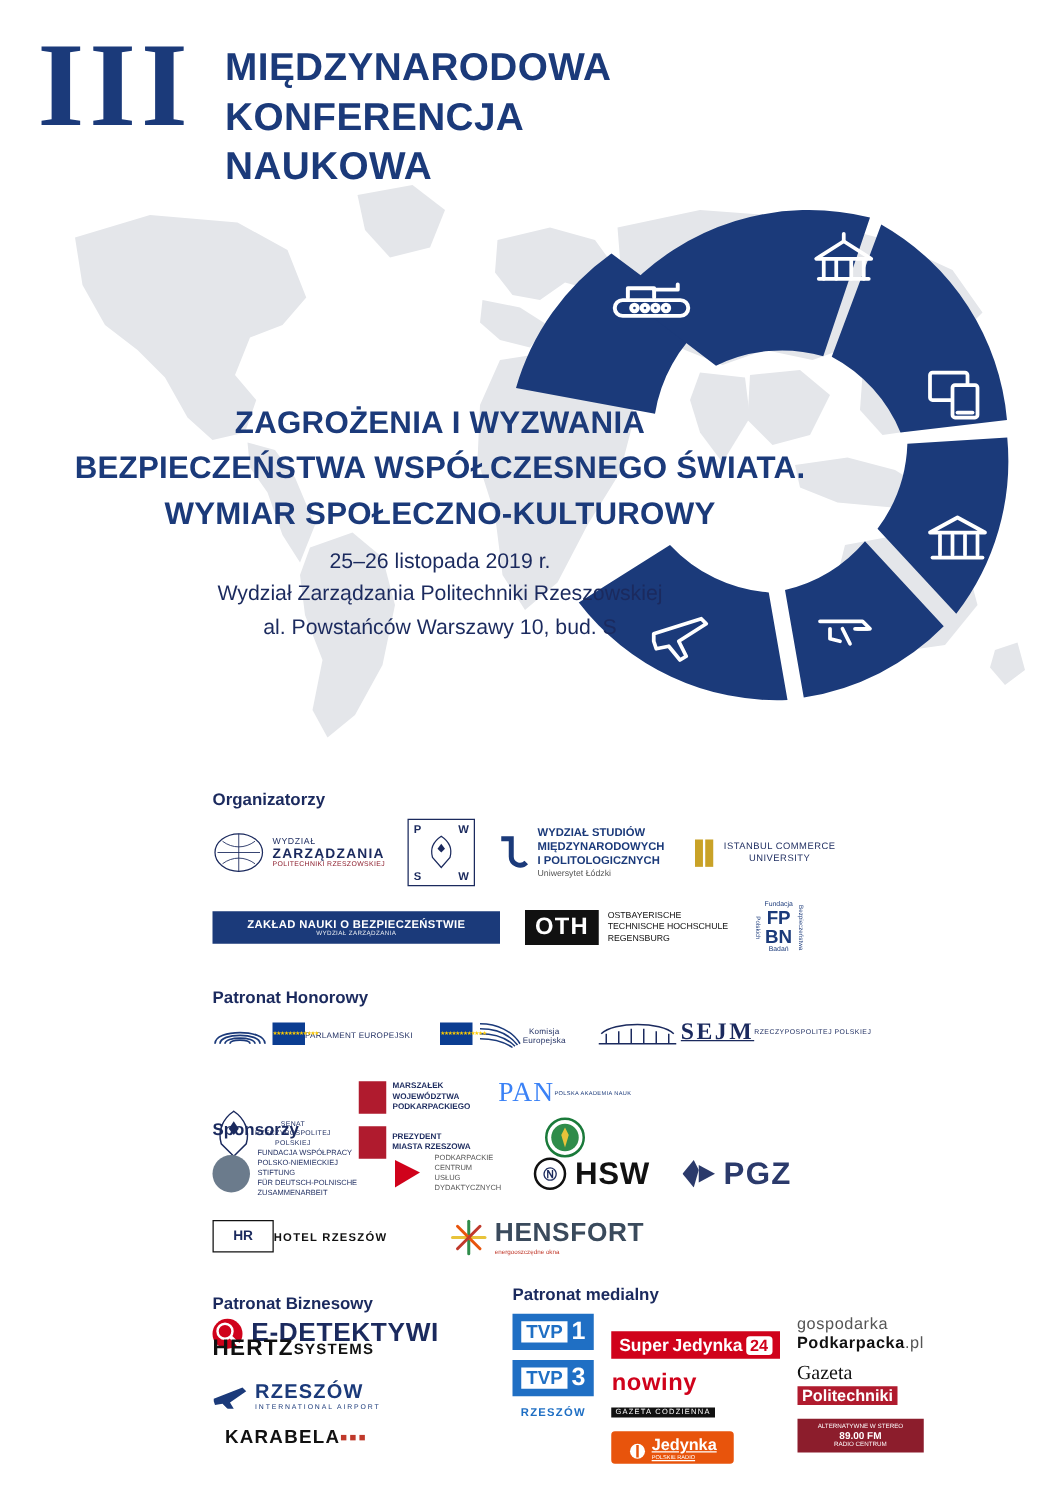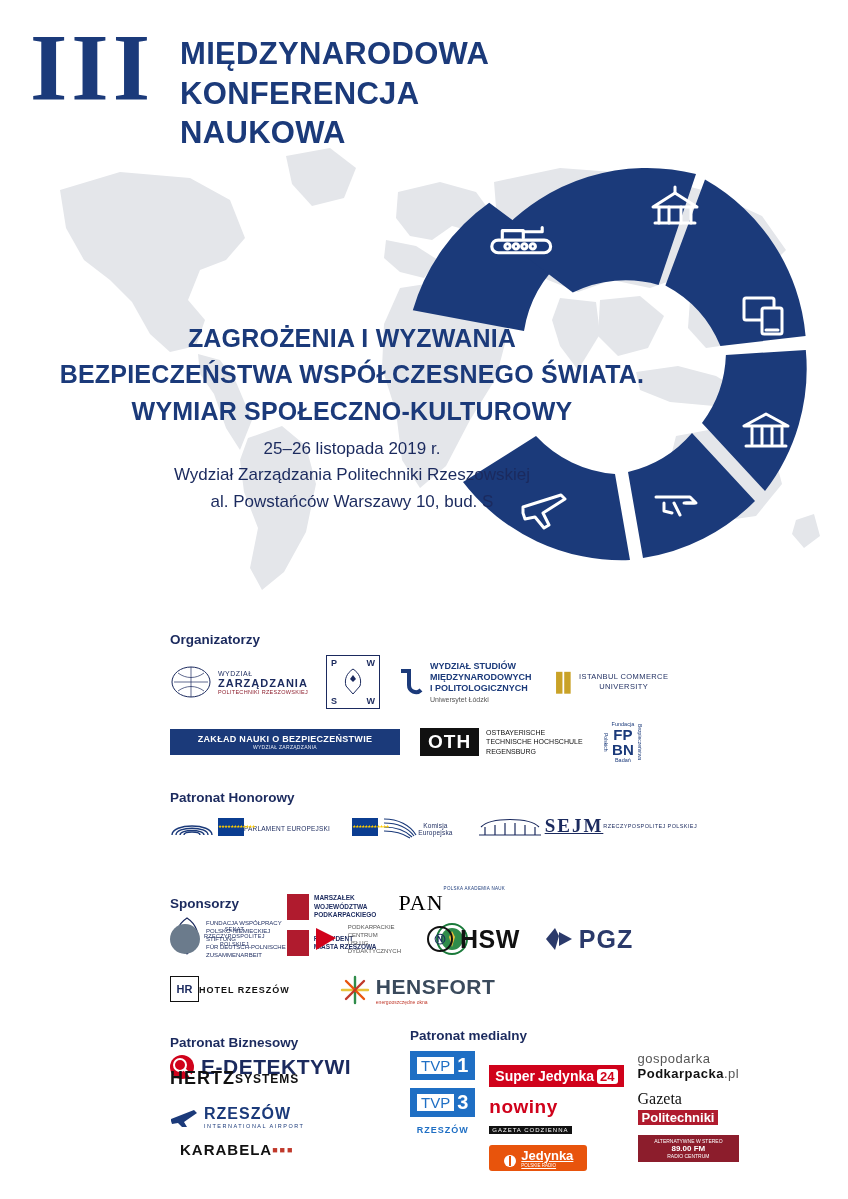--- a/index.html
+++ b/index.html
@@ -108,40 +108,40 @@
   .sejm .cap { font-size:5.5px; color:#1b2a5e; letter-spacing:.4px;}
 
   .senat { text-align:center; }
   .senat .cap { font-size:5.5px; color:#1b2a5e; letter-spacing:.3px; line-height:1.3; margin-top:2px;}
 
   .herb-row { display:flex; align-items:center; gap:5px; }
   .herb-row .t { font-size:6.5px; font-weight:700; color:#1b2a5e; line-height:1.3; }
   .shield { width:22px; height:26px; background:#b01b2e; }
 
   .pan { text-align:center; }
-  .pan .w { font-family:"Liberation Serif",serif; font-size:22px; color:#000000; letter-spacing:1px;margin-top:29px;}
+  .pan .w { font-family:"Liberation Serif",serif; font-size:22px; color:#3b82f6; letter-spacing:1px;}
   .pan .cap { font-size:4.5px; color:#1b3a7a; letter-spacing:.3px;}
 
   .fwpn { display:flex; align-items:center; gap:6px; }
   .fwpn .t { font-size:6px; color:#1b2a5e; line-height:1.35; }
   .circlelogo { width:30px; height:30px; border-radius:50%; background:#6b7b8c; }
 
   .pcud { display:flex; align-items:center; gap:6px; }
   .pcud .t { font-size:6px; color:#555; line-height:1.35; }
 
   .hsw { display:flex; align-items:center; gap:7px; }
   .hsw .mark { width:26px; height:26px; border:2px solid #111; border-radius:50%;
                display:flex; align-items:center; justify-content:center; font-size:11px; font-weight:700;}
   .hsw .w { font-size:25px; font-weight:700; color:#111; letter-spacing:0.5px;}
 
   .pgz { display:flex; align-items:center; gap:7px; }
   .pgz .w { font-size:25px; font-weight:700; color:#2b3a6b; letter-spacing:1px;}
 
   .hotel { text-align:center; }
-  .hotel .mark { width:29px; height:26px; border:1.5px solid #111; margin:0 auto 3px;
+  .hotel .mark { width:49px; height:26px; border:1.5px solid #111; margin:0 auto 3px;
                  display:flex; align-items:center; justify-content:center; font-size:11px; font-weight:700;}
   .hotel .cap { font-size:9px; letter-spacing:1px; color:#111; font-weight:700;}
 
   .hensfort { display:flex; align-items:center; gap:6px; }
   .hensfort .w { font-size:21px; font-weight:700; color:#3a4a5c; letter-spacing:.5px;}
   .hensfort .cap { font-size:5px; color:#c0392b; }
 
   .edet { display:flex; align-items:center; gap:7px; }
   .edet .w { font-size:21px; font-weight:700; color:#1b2a5e; letter-spacing:.5px;}
   .edet .mark { width:24px; height:24px; border-radius:50%; background:#d0021b; position:relative;}
@@ -152,21 +152,21 @@
 
   .airport { display:flex; align-items:center; gap:6px; }
   .airport .w { font-size:16px; font-weight:700; color:#1b3a7a; letter-spacing:1px;}
   .airport .cap { font-size:5.5px; color:#1b3a7a; letter-spacing:1.5px;}
 
   .karabela { text-align:center; }
   .karabela .w { font-size:15px; font-weight:700; color:#111; letter-spacing:1px;}
   .karabela .dots { font-size:9px; color:#c0392b; letter-spacing:2px;}
 
   .tvp { background:#1f6fc4; padding:3px 7px; display:flex; align-items:center; gap:3px; }
-  .tvp .w { background:#fff; color:#1f6fc4; font-weight:400; font-size:15px; padding:0 4px; }
+  .tvp .w { background:#fff; color:#1f6fc4; font-weight:700; font-size:15px; padding:0 4px; }
   .tvp .n { color:#fff; font-weight:700; font-size:20px; }
   .tvpcap { font-size:9px; font-weight:700; color:#1f6fc4; letter-spacing:1px; }
 
   .supernow { background:#d0021b; color:#fff; font-weight:700; font-size:14px; padding:3px 6px;
               display:flex; align-items:center; gap:3px;margin-top:14px;}
   .supernow .n { background:#fff; color:#d0021b; border-radius:3px; padding:0 3px; font-size:13px;}
   .nowiny { background:#fff; }
   .nowiny .w { color:#d0021b; font-weight:700; font-size:19px; letter-spacing:.5px;}
   .nowiny .cap { background:#111; color:#fff; font-size:6px; letter-spacing:1px; padding:1px 3px;}
   .jedynka { background:#e8540c; color:#fff; padding:3px 14px; border-radius:3px;

